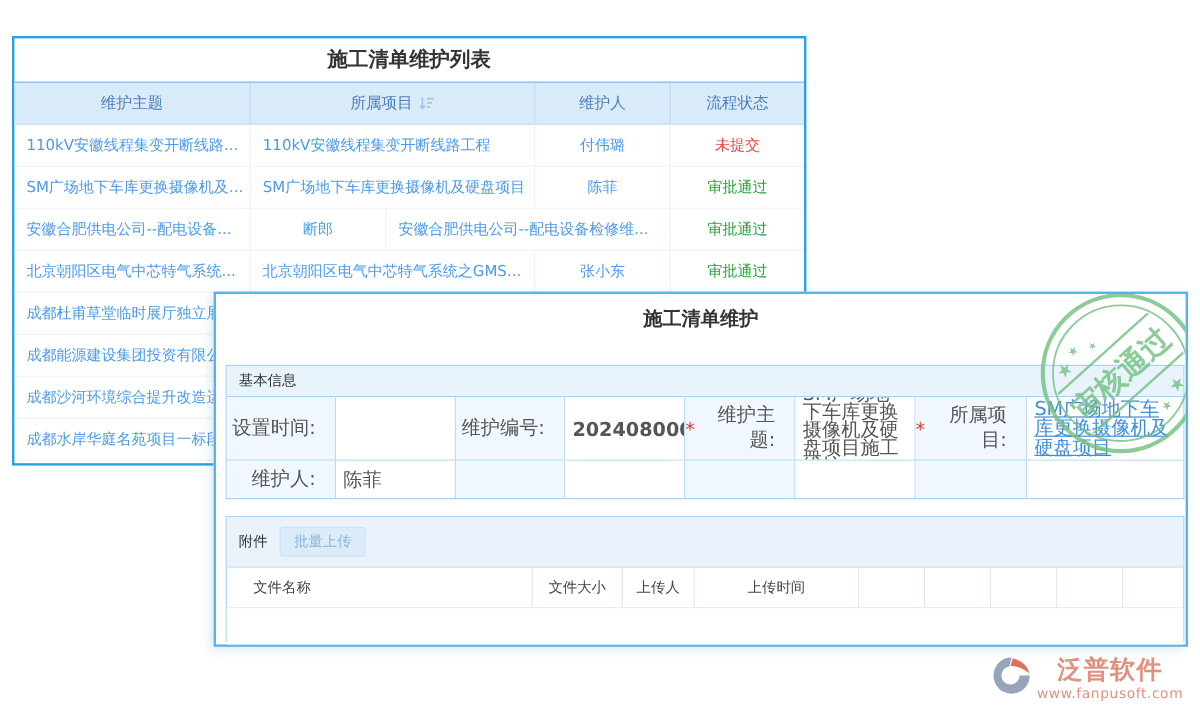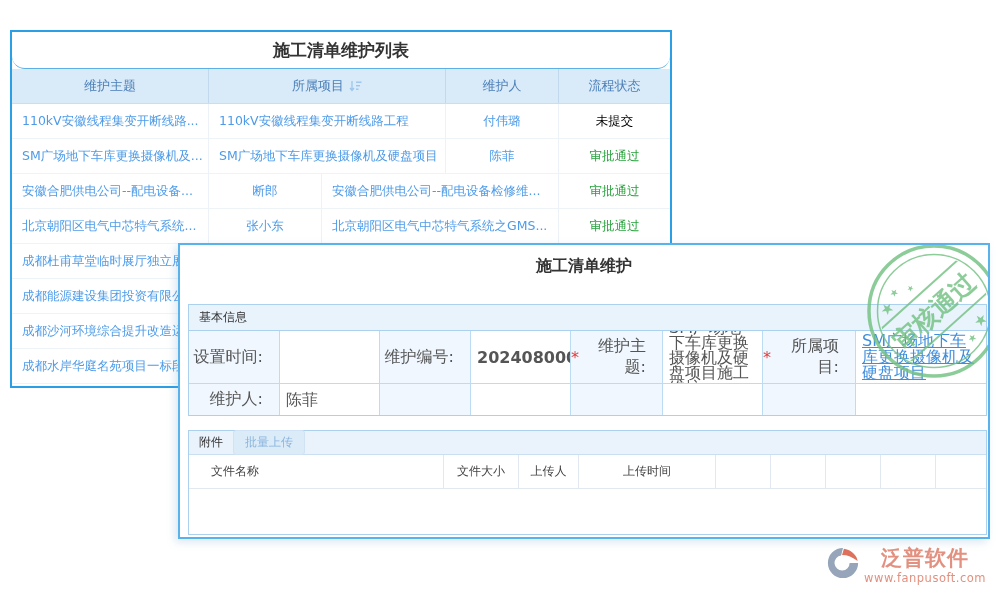--- a/index.html
+++ b/index.html
@@ -3,35 +3,35 @@
 <meta charset="utf-8">
 <style>
   * { margin:0; padding:0; box-sizing:border-box; }
   body { background:#fff; font-family:"DejaVu Sans", sans-serif; }
   .stage { position:relative; width:1000px; height:600px; background:#fff; overflow:hidden; }
 
   
   .list-window { position:absolute; left:10px; top:30px; width:662px; height:358px;
     background:#fff; border:2px solid #2a9fe5; overflow:hidden; z-index:1; }
   .lw-title { height:37px; line-height:37px; text-align:center; font-size:17px;
-    font-weight:bold; color:#333; border-bottom:1px solid #5cb0e6;border-radius:13px; }
+    font-weight:bold; color:#333; border-bottom:1px solid #5cb0e6; }
   .lw-header { display:flex; height:35px; background:#d9eaf8; align-items:center;
     color:#4a7fb8; font-size:13px; border-bottom:1px solid #cadef0; }
   .lw-hcell { text-align:center; border-right:1px solid #c2d9ed; height:100%;
     display:flex; align-items:center; justify-content:center; gap:5px; }
   .lw-hcell:last-child { border-right:none; }
   .hc1 { width:197px; } .hc2 { width:237px; } .hc3 { width:113px; } .hc4 { flex:1; }
   .lw-row { display:flex; height:35px; align-items:center; font-size:12.5px;
     color:#4d9be8; border-bottom:1px solid #eef3f8; }
   .lw-cell { height:100%; display:flex; align-items:center; border-right:1px solid #ecf2f8;
     white-space:nowrap; }
   .lw-cell:last-child { border-right:none; }
   .cc1 { width:197px; padding:0 10px; } .cc2 { width:237px; padding:0 10px; }
   .cc3 { width:113px; justify-content:center; } .cc4 { flex:1; justify-content:center; }
-  .status-pending { color:#000000; }
+  .status-pending { color:#ef4444; }
   .status-approved { color:#27a23c; }
 
   
   .detail-window { position:absolute; left:178px; top:243px; width:812px; height:296px;
     background:#fff; border:2px solid #58b2ec; overflow:hidden; z-index:2;
     box-shadow:-3px 3px 8px rgba(110,160,205,0.25); }
   .dw-title { margin-top:11px; text-align:center; font-size:16px; font-weight:bold; color:#333; }
   .stamp { position:absolute; left:684px; top:-4px; z-index:3; pointer-events:none; }
 
   .box { position:absolute; left:8px; width:799px; border:1px solid #abd1ee; background:#fff; }
@@ -45,21 +45,21 @@
   .frow2 .fcell { height:31px; border-bottom:none; }
   .fcell:last-child { border-right:none; }
   .lbl { background:#f0f7fe; justify-content:flex-end; padding-right:16px; text-align:right; }
   .val { background:#fff; padding:3px 6px; line-height:15px; }
   .w-l1 { width:91px; } .w-v1 { width:100px; } .w-l2 { width:91px; } .w-v2 { width:100px;font-weight:bold; }
   .w-l3 { width:92px; } .w-v3 { width:100px; } .w-l4 { width:93px; } .w-v4 { width:130px; }
   .req { color:#e23c3c; margin-right:3px; }
   .link { color:#3e8edd; text-decoration:underline; cursor:pointer; line-height:16px; }
 
   .box-attach { top:185px; height:105px; }
-  .attach-bar { display:flex; align-items:center; gap:10px; height:24px; background:#eaf3fc;
+  .attach-bar { display:flex; align-items:center; gap:10px; height:42px; background:#eaf3fc;
     border-bottom:1px solid #c9dff2; padding-left:10px; font-size:12px; color:#333; }
   .upload-btn { background:#dcebf8; color:#8ab5de; border:1px solid #cfe3f5; border-radius:3px;
     font-size:12px; padding:3px 11px; cursor:pointer; font-family:"DejaVu Sans",sans-serif; }
   .att-header { display:flex; height:34px; align-items:center; font-size:12px; color:#444;
     border-bottom:1px solid #e2e8ef; }
   .att-hcell { height:100%; display:flex; align-items:center; justify-content:center;
     border-right:1px solid #e2e8ef;text-align:right; }
   .att-hcell:last-child { border-right:none; }
   .a1 { width:255px; justify-content:flex-start; padding-left:22px; }
   .a2 { width:75px; } .a3 { width:60px; } .a4 { width:137px; }
@@ -114,22 +114,22 @@
       <div class="lw-cell cc4 status-approved">审批通过</div>
     </div>
     <div class="lw-row">
       <div class="lw-cell cc1">安徽合肥供电公司--配电设备...</div>
       <div class="lw-cell cc3">断郎</div>
       <div class="lw-cell cc2">安徽合肥供电公司--配电设备检修维...</div>
       <div class="lw-cell cc4 status-approved">审批通过</div>
     </div>
     <div class="lw-row">
       <div class="lw-cell cc1">北京朝阳区电气中芯特气系统...</div>
+      <div class="lw-cell cc2">北京朝阳区电气中芯特气系统之GMS...</div>
       <div class="lw-cell cc3">张小东</div>
-      <div class="lw-cell cc2">北京朝阳区电气中芯特气系统之GMS...</div>
       <div class="lw-cell cc4 status-approved">审批通过</div>
     </div>
     <div class="lw-row">
       <div class="lw-cell cc1">成都杜甫草堂临时展厅独立展</div>
       <div class="lw-cell cc2"></div>
       <div class="lw-cell cc3"></div>
       <div class="lw-cell cc4"></div>
     </div>
     <div class="lw-row">
       <div class="lw-cell cc1">成都能源建设集团投资有限公</div>

